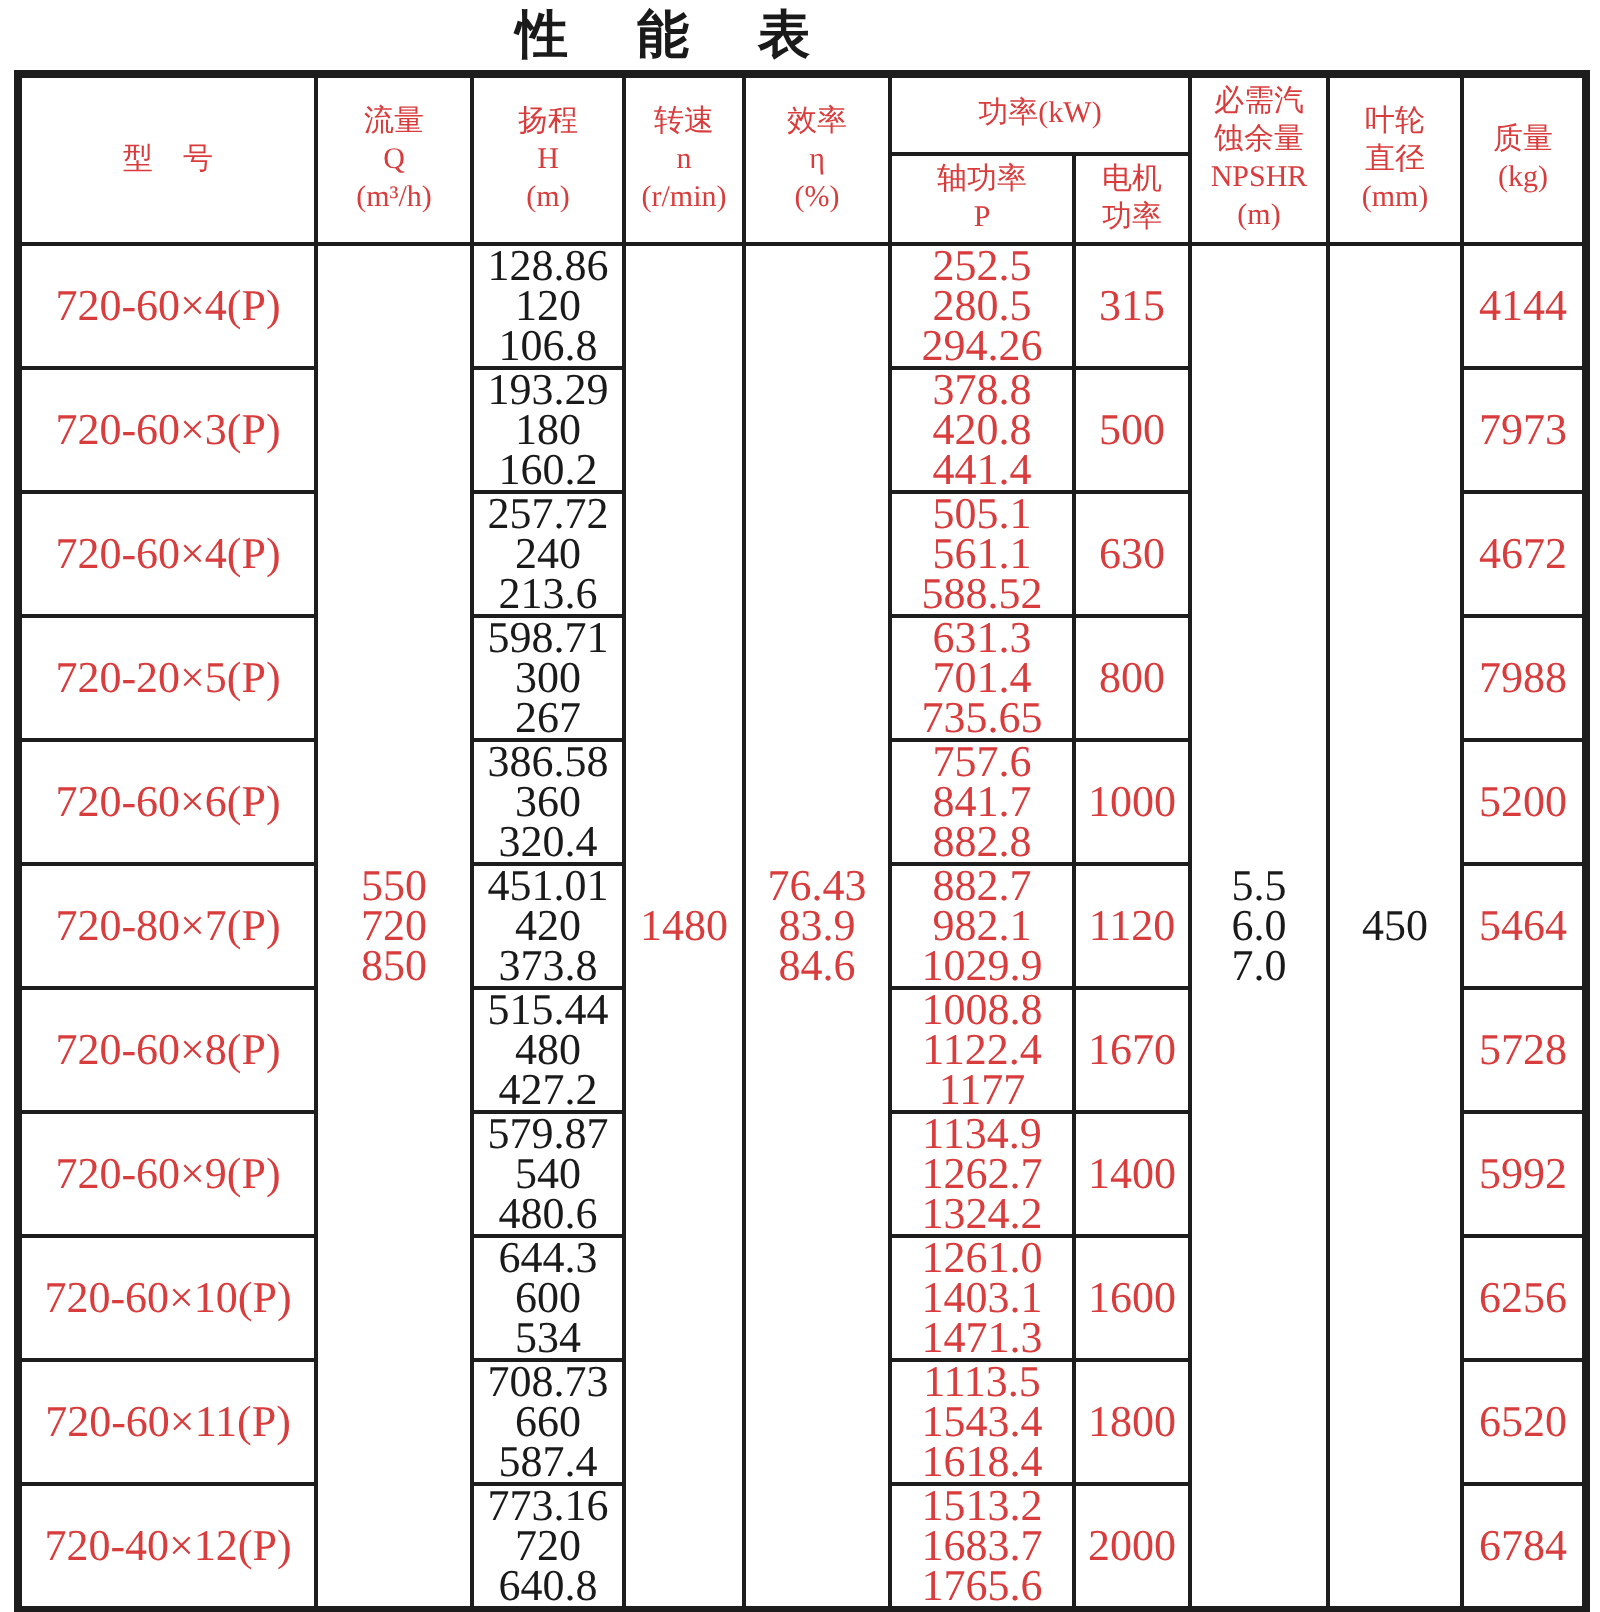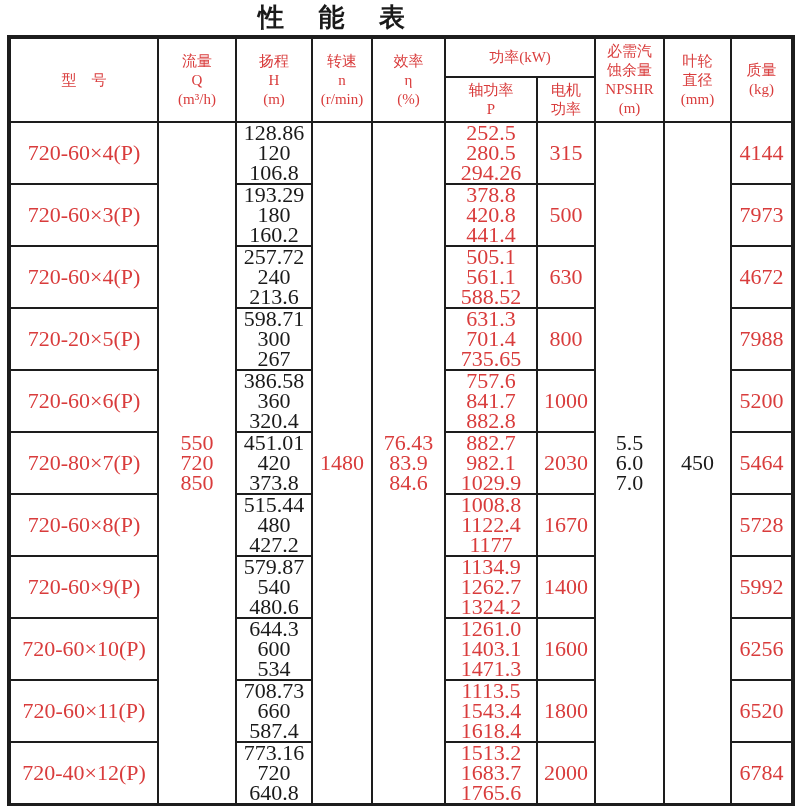--- a/index.html
+++ b/index.html
@@ -180,21 +180,21 @@
         <td class="red">5200</td>
       </tr>
       <tr>
         <td class="red">720-80×7(P)</td>
         <td class="black">451.01
 420
 373.8</td>
         <td class="red">882.7
 982.1
 1029.9</td>
-        <td class="red">2030</td>
+        <td class="red">1120</td>
         <td class="red">5464</td>
       </tr>
       <tr>
         <td class="red">720-60×8(P)</td>
         <td class="black">515.44
 480
 427.2</td>
         <td class="red">1008.8
 1122.4
 1177</td>

